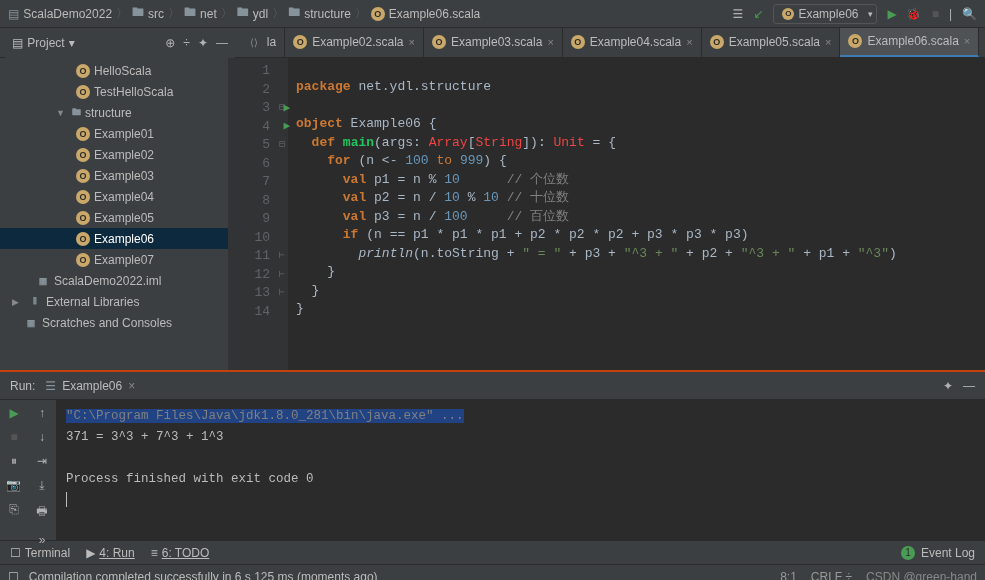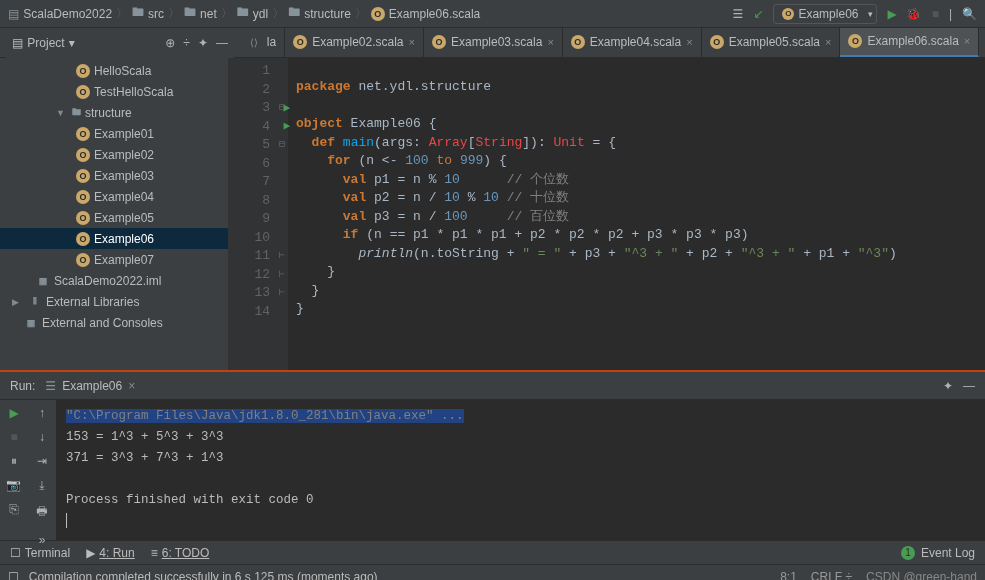--- a/index.html
+++ b/index.html
@@ -38,21 +38,21 @@
 .gutter { width:48px; background:#313335; text-align:right; padding:4px 6px 0 0; color:#606366; line-height:18.5px; position:relative; }
 .gutter .run-icon { color:#499c54; position:absolute; font-size:11px; }
 .foldcol { width:12px; background:#313335; color:#606366; line-height:18.5px; padding-top:4px; font-size:10px; text-align:center; }
 .code { flex:1; padding:4px 8px 0 8px; line-height:18.5px; white-space:pre; color:#a9b7c6;margin-top:16px; }
 .kw { color:#cc7832; font-weight:bold; }
 .kw2 { color:#cc7832; }
 .cls { color:#ef4444; }
 .str { color:#6a8759; }
 .num { color:#6897bb; }
 .cmt { color:#808080; }
-.fn { color:#0ea5e9; }
+.fn { color:#22c55e;font-weight:bold; }
 .bottom { border-top:2px solid #c2410c; }
 .runpane { background:#2b2b2b; }
 .run-header { height:28px; background:#3c3f41; display:flex; align-items:center; padding:0 10px; gap:10px; border-bottom:1px solid #2b2b2b; }
 .run-header .title { display:flex; align-items:center; gap:6px; }
 .run-body { display:flex; height:140px; }
 .run-tools { width:28px; background:#3c3f41; display:flex; flex-direction:column; align-items:center; gap:10px; padding-top:6px; color:#afb1b3; }
 .run-tools2 { width:28px; background:#3c3f41; display:flex; flex-direction:column; align-items:center; gap:10px; padding-top:6px; color:#afb1b3; }
 .console { flex:1; padding:6px 10px; font-family:"Consolas","Courier New",monospace; font-size:12.5px; color:#bbbbbb; line-height:21px; }
 .console .cmd { color:#808080; }
 .console .hl { background:#214283; }
@@ -192,21 +192,21 @@
           <span class="ic iml">▦</span>
           <span>ScalaDemo2022.iml</span>
         </div>
       <div class="tree-row" style="padding-left:12px">
           <span class="exp">▶</span>
           <span class="ic iml">⫴</span>
           <span>External Libraries</span>
         </div>
       <div class="tree-row" style="padding-left:24px">
           <span class="ic iml">▦</span>
-          <span>External and Consoles</span>
+          <span>Scratches and Consoles</span>
         </div>
     </div>
   </div>
   <div class="editor-area" style="position:relative">
     <div class="editor">
       <div class="gutter">
         <div>1</div>
           <div>2</div>
           <div>3</div>
           <div>4</div>
@@ -266,21 +266,20 @@
       <div class="run-tools2">
         <span>↑</span>
         <span>↓</span>
         <span>⇥</span>
         <span>⤓</span>
         <span>🖶</span>
         <span>»</span>
       </div>
       <div class="console">
         <div class="cmd"><span class="hl">"C:\Program Files\Java\jdk1.8.0_281\bin\java.exe" ...</span></div>
-        <div>153 = 1^3 + 5^3 + 3^3</div>
         <div>371 = 3^3 + 7^3 + 1^3</div>
         <div style="height:21px"></div>
         <div>Process finished with exit code 0</div>
         <div style="border-left:1px solid #bbb;height:15px;margin-top:2px"></div>
       </div>
     </div>
   </div>
 </div>
 
 <div class="bottombar">

